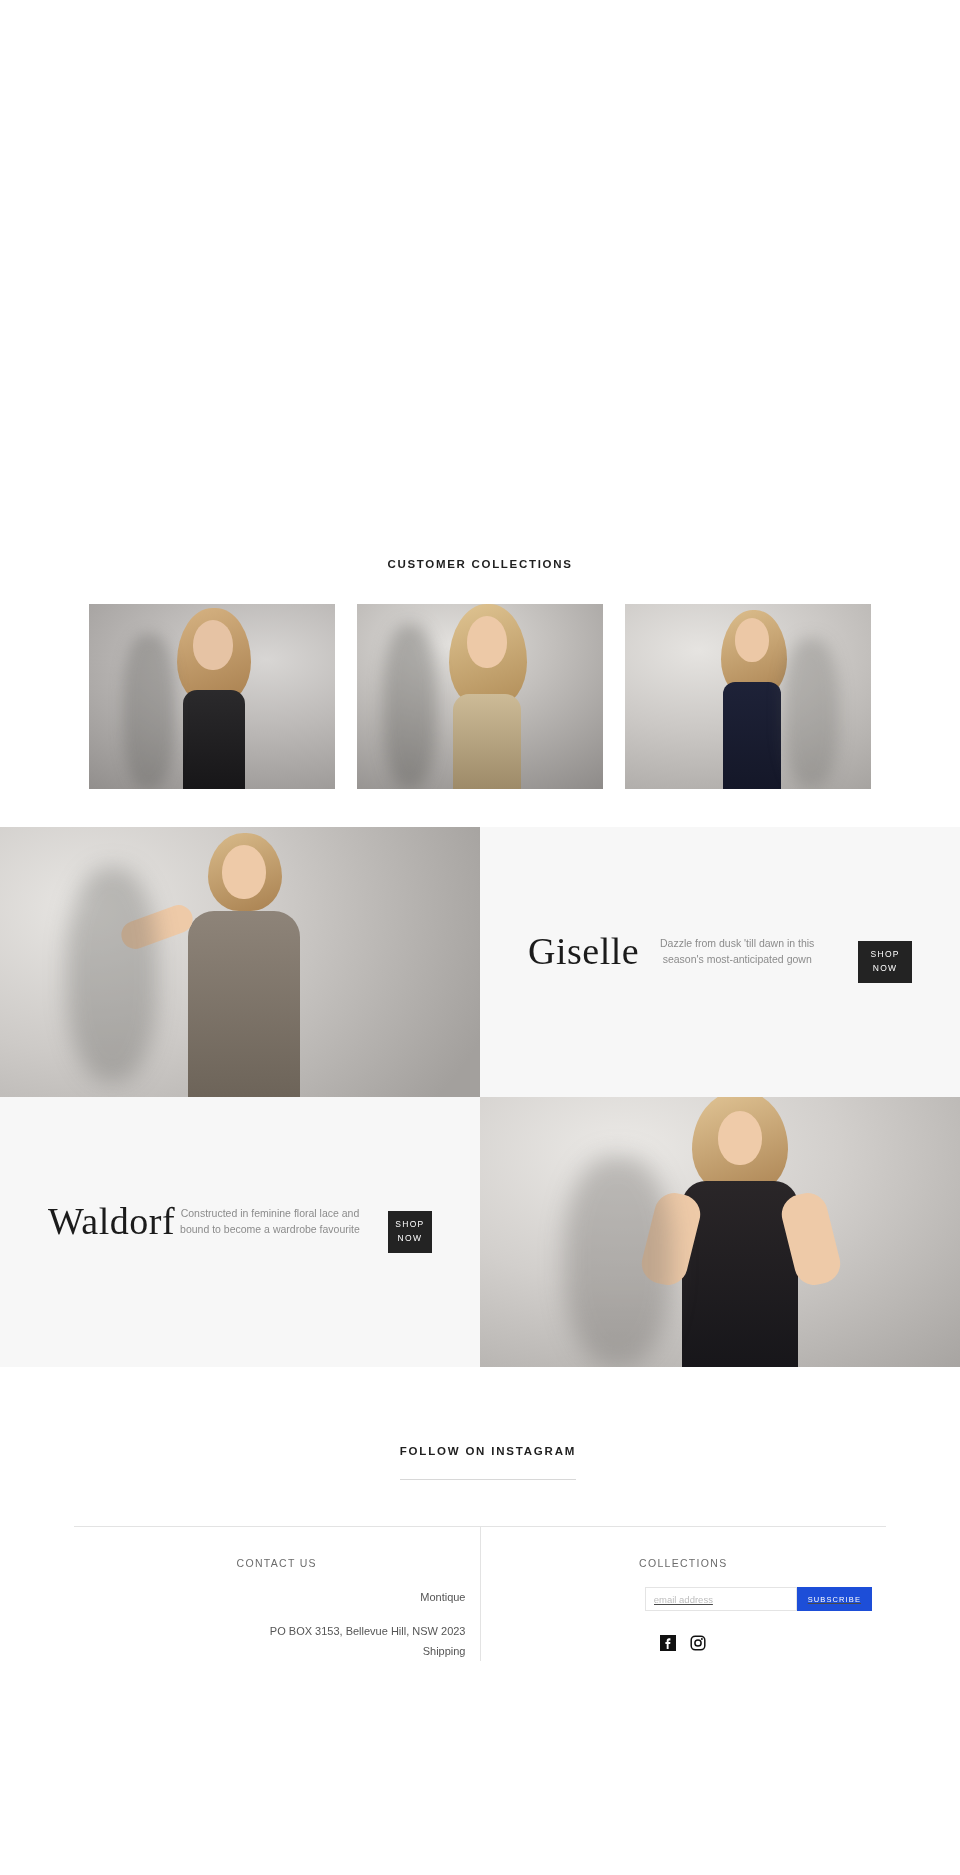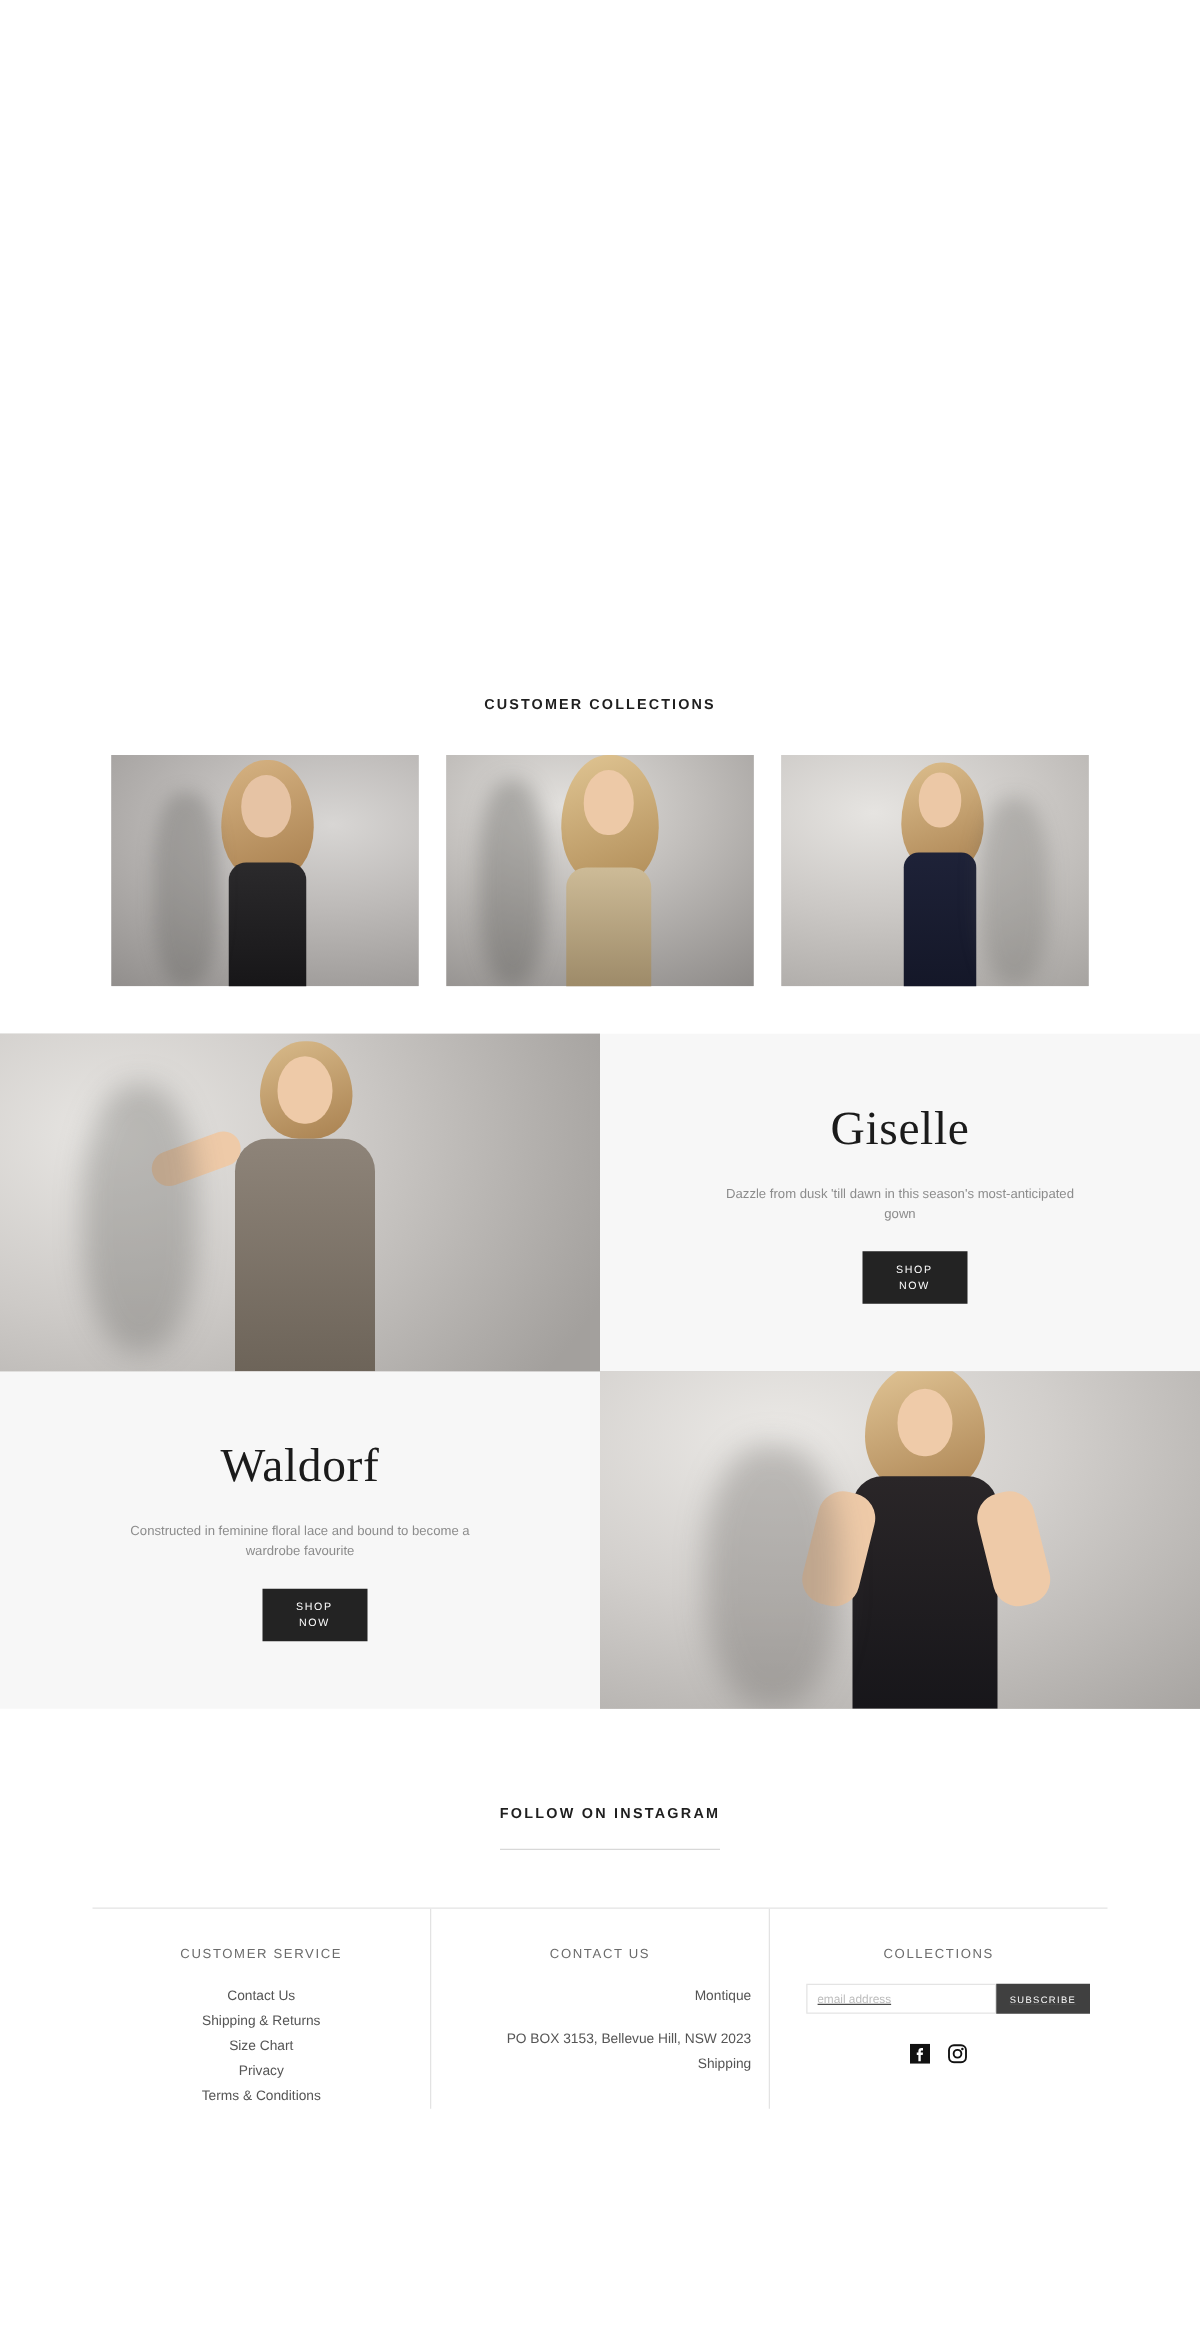--- a/index.html
+++ b/index.html
@@ -75,22 +75,22 @@
   
   .promo {
     display: flex;
     width: 960px;
     height: 270px;
   }
   .promo-img { width: 480px; height: 270px; position: relative; overflow: hidden; }
   .promo-txt {
     width: 480px; height: 270px;
     background: #f7f7f7;
-    display: flex; flex-direction: column;
-    align-items: center; justify-content: center;
+    display: flex; 
+    align-items: center; justify-content: space-between;
     padding: 0 48px;
   }
   .promo-title {
     font-family: "Liberation Serif", serif;
     font-size: 38px;
     font-weight: 400;
     color: #1b1b1b;
     letter-spacing: 0.5px;
     margin-bottom: 22px;
   }
@@ -192,21 +192,21 @@
     background: #ffffff;
     font-size: 9.5px;
     color: #9b9b9b;
     padding: 0 8px;
     outline: none;
     font-family: "Liberation Sans", sans-serif;
   }
   .news-input::placeholder { color: #bdbdbd; }
   .news-btn {
     height: 24px;
-    background: #404040;
+    background: #1d4ed8;
     color: #ffffff;
     border: none;
     font-size: 7.5px;
     letter-spacing: 1.1px;
     padding: 0 11px;
     cursor: pointer;
     font-family: "Liberation Sans", sans-serif;
   }
   .social-row {
     display: flex;
@@ -295,28 +295,20 @@
     <div class="fig" style="left:84px;top:58px;width:108px;height:212px;background:rgba(92,90,88,0.32);filter:blur(12px);border-radius:44%;"></div>
   </div>
 </section>
 
 <section class="insta-section">
   <a class="insta-heading">FOLLOW ON INSTAGRAM</a>
 </section>
 
 <footer class="footer">
 
-  <div class="foot-col">
-    <div class="foot-title">CUSTOMER SERVICE</div>
-    <a class="foot-link">Contact Us</a>
-    <a class="foot-link">Shipping &amp; Returns</a>
-    <a class="foot-link">Size Chart</a>
-    <a class="foot-link">Privacy</a>
-    <a class="foot-link">Terms &amp; Conditions</a>
-  </div>
 
   <div class="foot-col">
     <div class="foot-title">CONTACT US</div>
     <div class="foot-text">Montique</div>
     <div class="foot-text" style="margin-top:14px;">PO BOX 3153, Bellevue Hill, NSW 2023</div>
     <div class="foot-text">Shipping</div>
   </div>
 
   <div class="foot-col">
     <div class="foot-title">COLLECTIONS</div>

